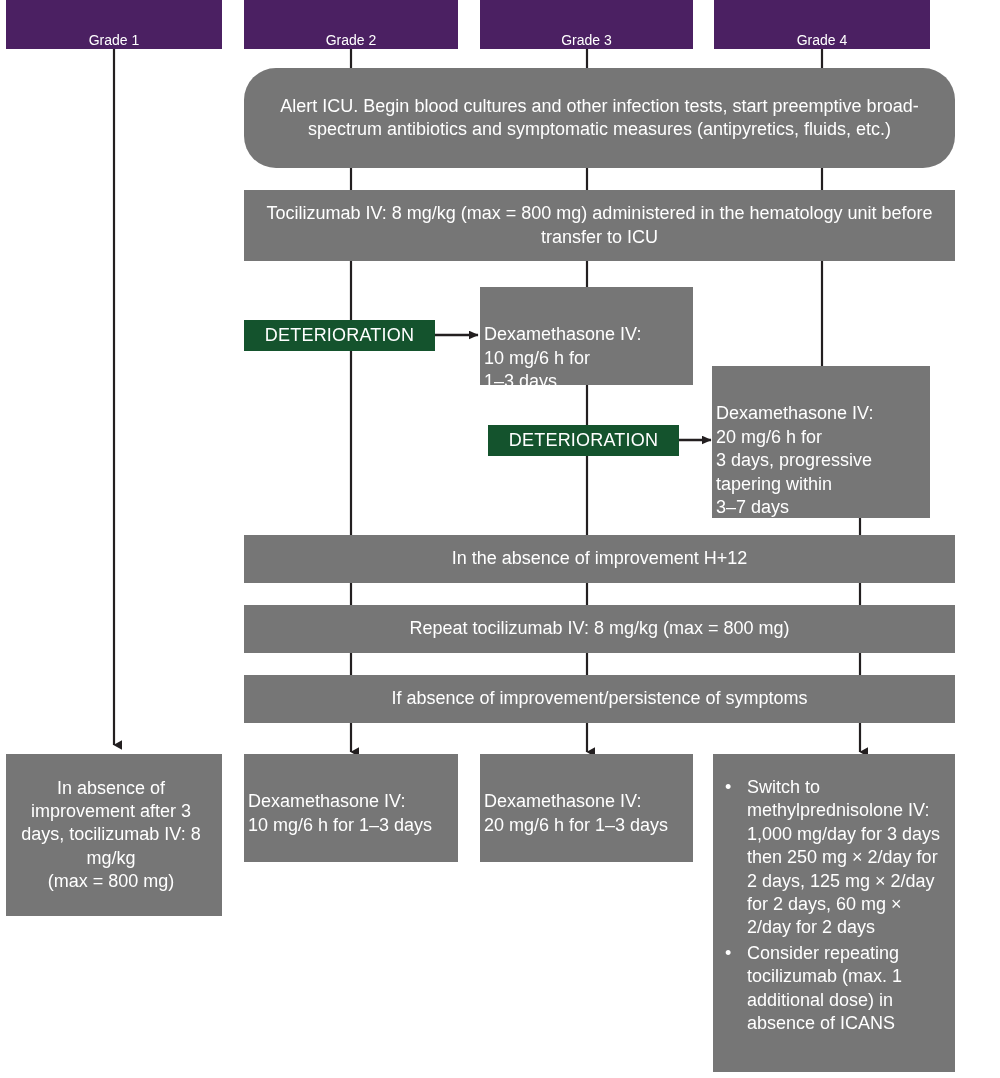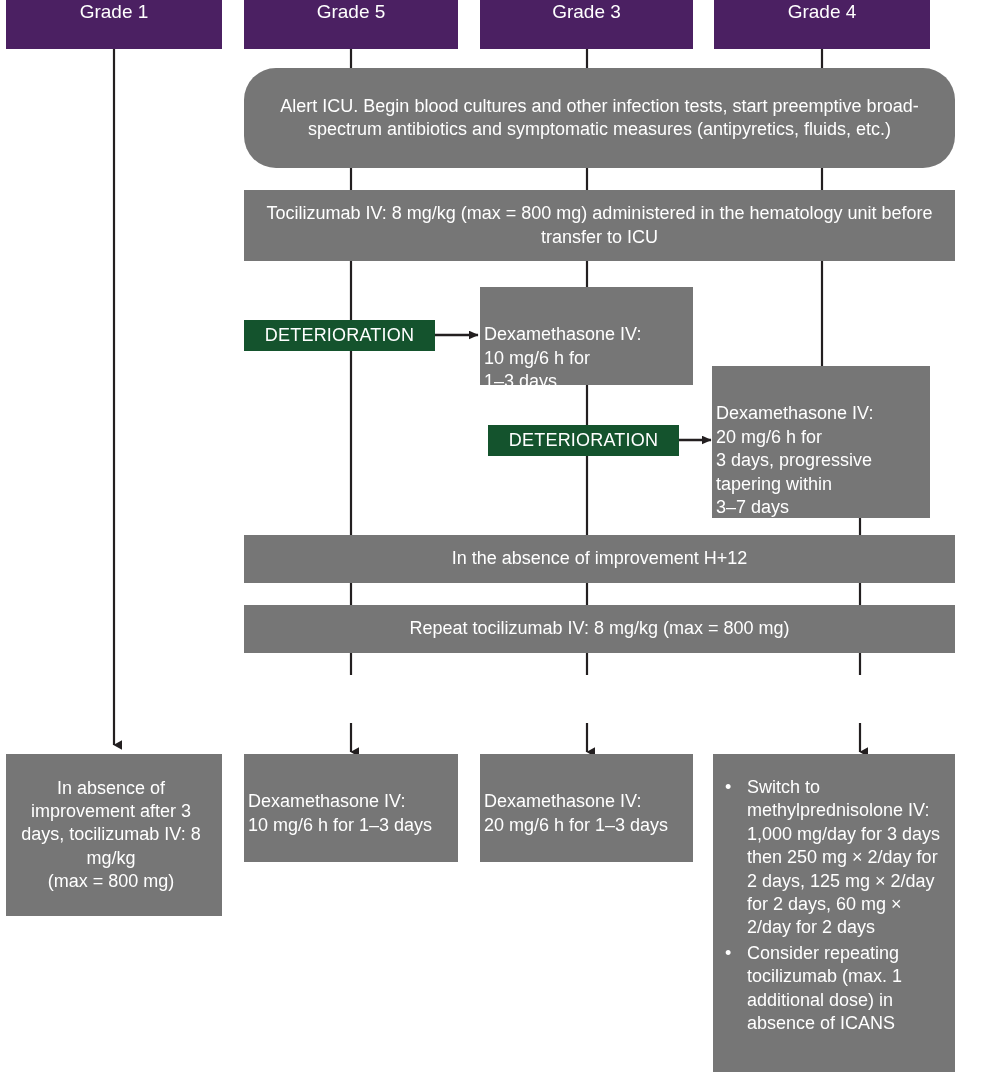--- a/index.html
+++ b/index.html
@@ -23,23 +23,23 @@
   }
   .node {
     position: absolute;
     box-sizing: border-box;
     color: #ffffff;
     line-height: 1.30;
   }
   .header-box {
     background: #4b2062;
     display: flex;
-    align-items: flex-start;
+    align-items: flex-end;
     justify-content: center;
-    font-size: 19px;
+    font-size: 14px;
     height: 49px;
   }
   .grey-box {
     background: #767676;
     font-size: 18px;
   }
   .grey-centered {
     display: flex;
     align-items: center;
     justify-content: center;
@@ -128,21 +128,21 @@
     <line x1="860" y1="723" x2="860" y2="752" stroke="#231f20" stroke-width="2.2" marker-end="url(#arrow-down)"></line>
 
     <line x1="435" y1="335" x2="478" y2="335" stroke="#231f20" stroke-width="2.4" marker-end="url(#arrow-right)"></line>
     <line x1="667" y1="440" x2="711" y2="440" stroke="#231f20" stroke-width="2.4" marker-end="url(#arrow-right)"></line>
   </svg>
 
   <div class="node header-box" style="left:6px; top:0px; width:216px;">
     <span>Grade 1</span>
   </div>
   <div class="node header-box" style="left:244px; top:0px; width:214px;">
-    <span>Grade 5</span>
+    <span>Grade 2</span>
   </div>
   <div class="node header-box" style="left:480px; top:0px; width:213px;">
     <span>Grade 3</span>
   </div>
   <div class="node header-box" style="left:714px; top:0px; width:216px;">
     <span>Grade 4</span>
   </div>
 
   <div class="node grey-box grey-centered" style="left:244px; top:68px; width:711px; height:100px;border-radius:32px;">
     <span>Alert ICU. Begin blood cultures and other infection tests, start preemptive broad-spectrum antibiotics and symptomatic measures (antipyretics, fluids, etc.)</span>
@@ -175,20 +175,23 @@
   </div>
 
   <div class="node grey-box grey-centered" style="left:244px; top:535px; width:711px; height:48px;">
     <span>In the absence of improvement H+12</span>
   </div>
 
   <div class="node grey-box grey-centered" style="left:244px; top:605px; width:711px; height:48px;">
     <span>Repeat tocilizumab IV: 8 mg/kg (max = 800 mg)</span>
   </div>
 
+  <div class="node grey-box grey-centered" style="left:244px; top:675px; width:711px; height:48px;">
+    <span>If absence of improvement/persistence of symptoms</span>
+  </div>
 
   <div class="node grey-box grey-centered" style="left:6px; top:754px; width:216px; height:162px; white-space:pre-line;padding-left:8px;">
     <span>In absence of improvement after 3 days, tocilizumab IV: 8 mg/kg
 (max = 800 mg)</span>
   </div>
 
   <div class="node grey-box grey-left" style="left:244px; top:754px; width:214px; height:108px; white-space:pre-line;">
     <span>Dexamethasone IV:
 10 mg/6 h for 1–3 days</span>
   </div>

